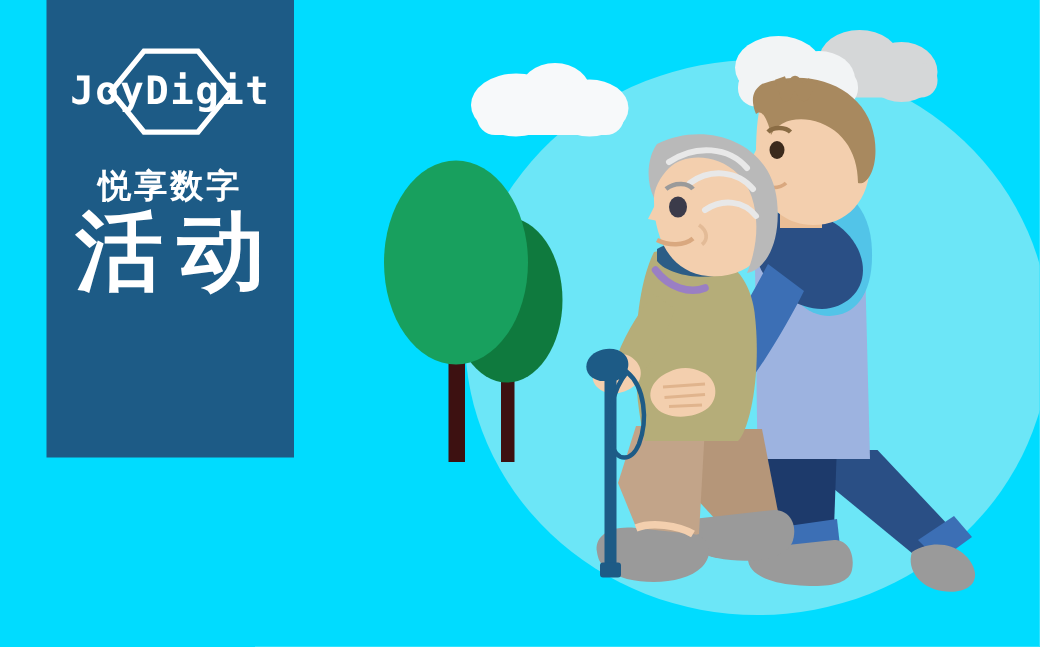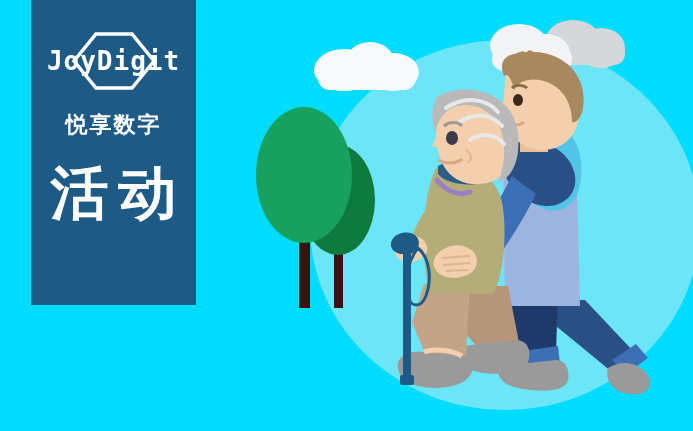--- a/index.html
+++ b/index.html
@@ -31,21 +31,21 @@
     letter-spacing:1px;line-height:1;
     font-family:"DejaVu Sans Mono","Liberation Mono",monospace;
     white-space:nowrap;
   }
   #logo-sub{
     color:#ffffff;font-size:22px;font-weight:bold;
     letter-spacing:2px;margin-top:22px;line-height:1;
     font-family:"DejaVu Sans","Liberation Sans",sans-serif;
   }
   #title-block{
-    margin-top:26px;display:flex;flex-direction:column;align-items:flex-end;
+    display:flex;flex-direction:column;align-items:flex-end;
   }
   .title-line{
     color:#ffffff;font-size:58px;font-weight:bold;
     letter-spacing:10px;line-height:1.08;
     text-indent:10px;
     font-family:"DejaVu Sans","Liberation Sans",sans-serif;
     white-space:nowrap;
   }
 </style>
 </head>

